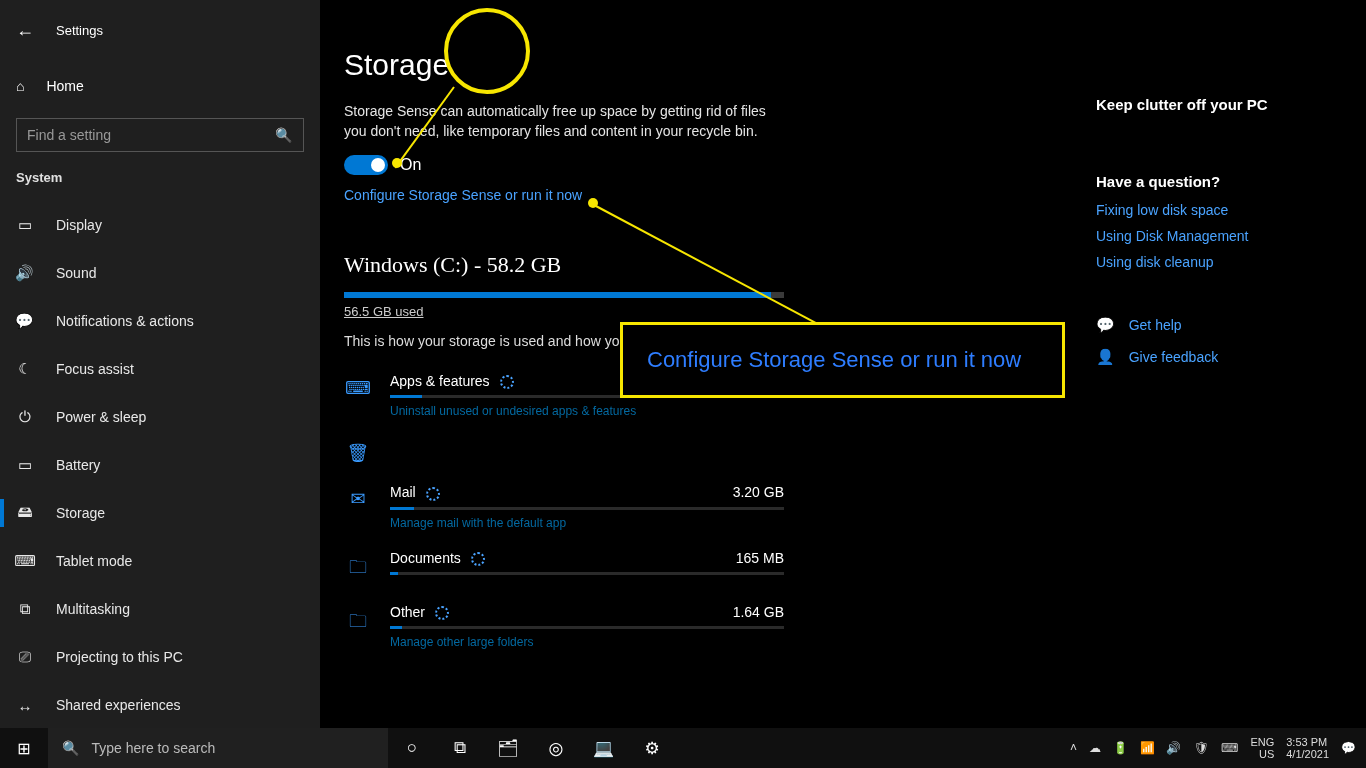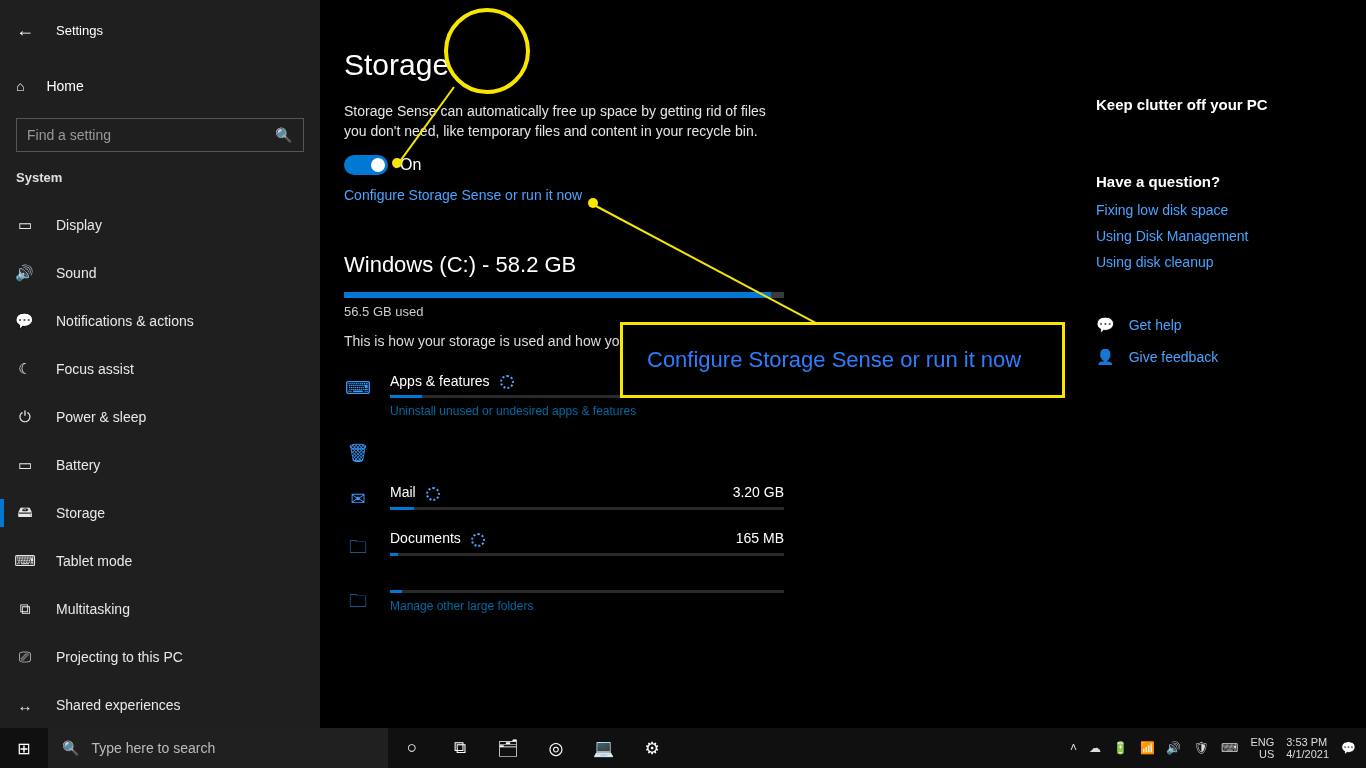--- a/index.html
+++ b/index.html
@@ -21,24 +21,24 @@
 .navitem.active::before { content: ""; position: absolute; left: 0; top: 10px; bottom: 10px; width: 4px; background: #0078d4; }
 
 .main { position: absolute; left: 320px; top: 0; right: 0; height: 728px; background: #000; padding: 48px 0 0 24px; }
 .page-title { font-size: 30px; font-weight: 400; margin-bottom: 20px; }
 .desc { font-size: 14px; color: #e5e5e5; max-width: 430px; line-height: 1.4; }
 .toggle-row { display: flex; align-items: center; gap: 12px; margin-top: 14px; }
 .toggle { width: 44px; height: 20px; border-radius: 10px; background: #0078d4; position: relative; }
 .toggle .knob { position: absolute; right: 3px; top: 3px; width: 14px; height: 14px; border-radius: 50%; background: #fff; }
 .link { color: #4aa3ff; font-size: 14px; margin-top: 12px; display: inline-block; }
 
-.drive-title { font-size: 22px; margin-top: 48px; }
+.drive-title { font-size: 22px; margin-top: 48px; font-family: Liberation Serif, serif; }
 .drive-bar { margin-top: 14px; width: 440px; height: 6px; background: #3a3a3a; position: relative; }
 .drive-bar .fill { position: absolute; left: 0; top: 0; bottom: 0; background: #0078d4; }
-.drive-used { font-size: 13px; color: #ccc; margin-top: 6px; }
+.drive-used { font-size: 13px; color: #ccc; margin-top: 6px; text-decoration: underline; }
 .drive-how { font-size: 14px; color: #ddd; margin-top: 14px; }
 
 .catlist { margin-top: 14px; width: 440px; }
 .cat { display: flex; gap: 18px; padding: 10px 0; }
 .cat .cico { width: 28px; display: flex; justify-content: center; align-items: flex-start; padding-top: 4px; font-size: 18px; color: #3a9bff; }
 .cat .cbody { flex: 1; }
 .cat .chead { display: flex; justify-content: space-between; font-size: 14px; }
 .cat .cbar { height: 3px; background: #2a2a2a; margin-top: 6px; position: relative; }
 .cat .cbar .cfill { position: absolute; left: 0; top: 0; bottom: 0; background: #0078d4; }
 .cat .csub { font-size: 12px; color: #0369a1; margin-top: 6px; }
@@ -178,37 +178,42 @@
       <div class="cat">
     <div class="cico">✉</div>
     <div class="cbody">
       <div class="chead">
             <span>Mail<span class="spinner"></span></span>
             <span>3.20 GB</span>
           </div>
       <div class="cbar">
             <div class="cfill" style="width:6%"></div>
           </div>
+      <div class="csub">Manage mail with the default app</div>
     </div>
       </div>
       <div class="cat">
     <div class="cico">🗀</div>
     <div class="cbody">
       <div class="chead">
             <span>Documents<span class="spinner"></span></span>
             <span>165 MB</span>
           </div>
       <div class="cbar">
             <div class="cfill" style="width:2%"></div>
           </div>
     </div>
       </div>
       <div class="cat">
     <div class="cico">🗀</div>
     <div class="cbody">
+      <div class="chead">
+            <span>Other<span class="spinner"></span></span>
+            <span>1.64 GB</span>
+          </div>
       <div class="cbar">
             <div class="cfill" style="width:3%"></div>
           </div>
       <div class="csub">Manage other large folders</div>
     </div>
       </div>
     </div>
 
   
   <div class="rightcol">

